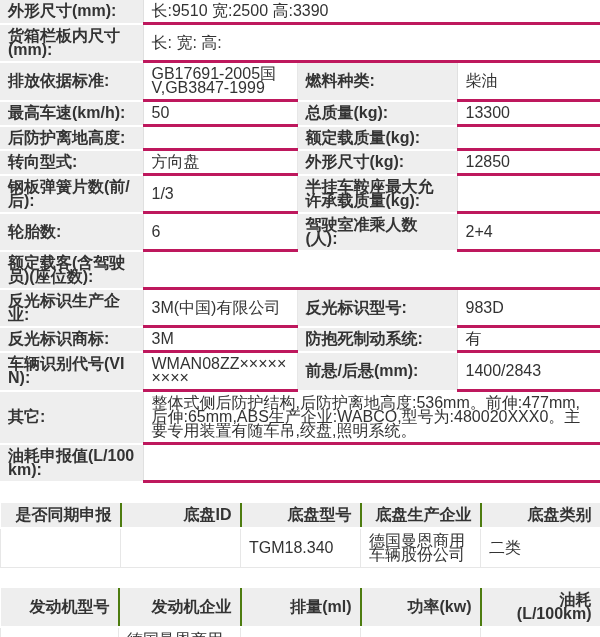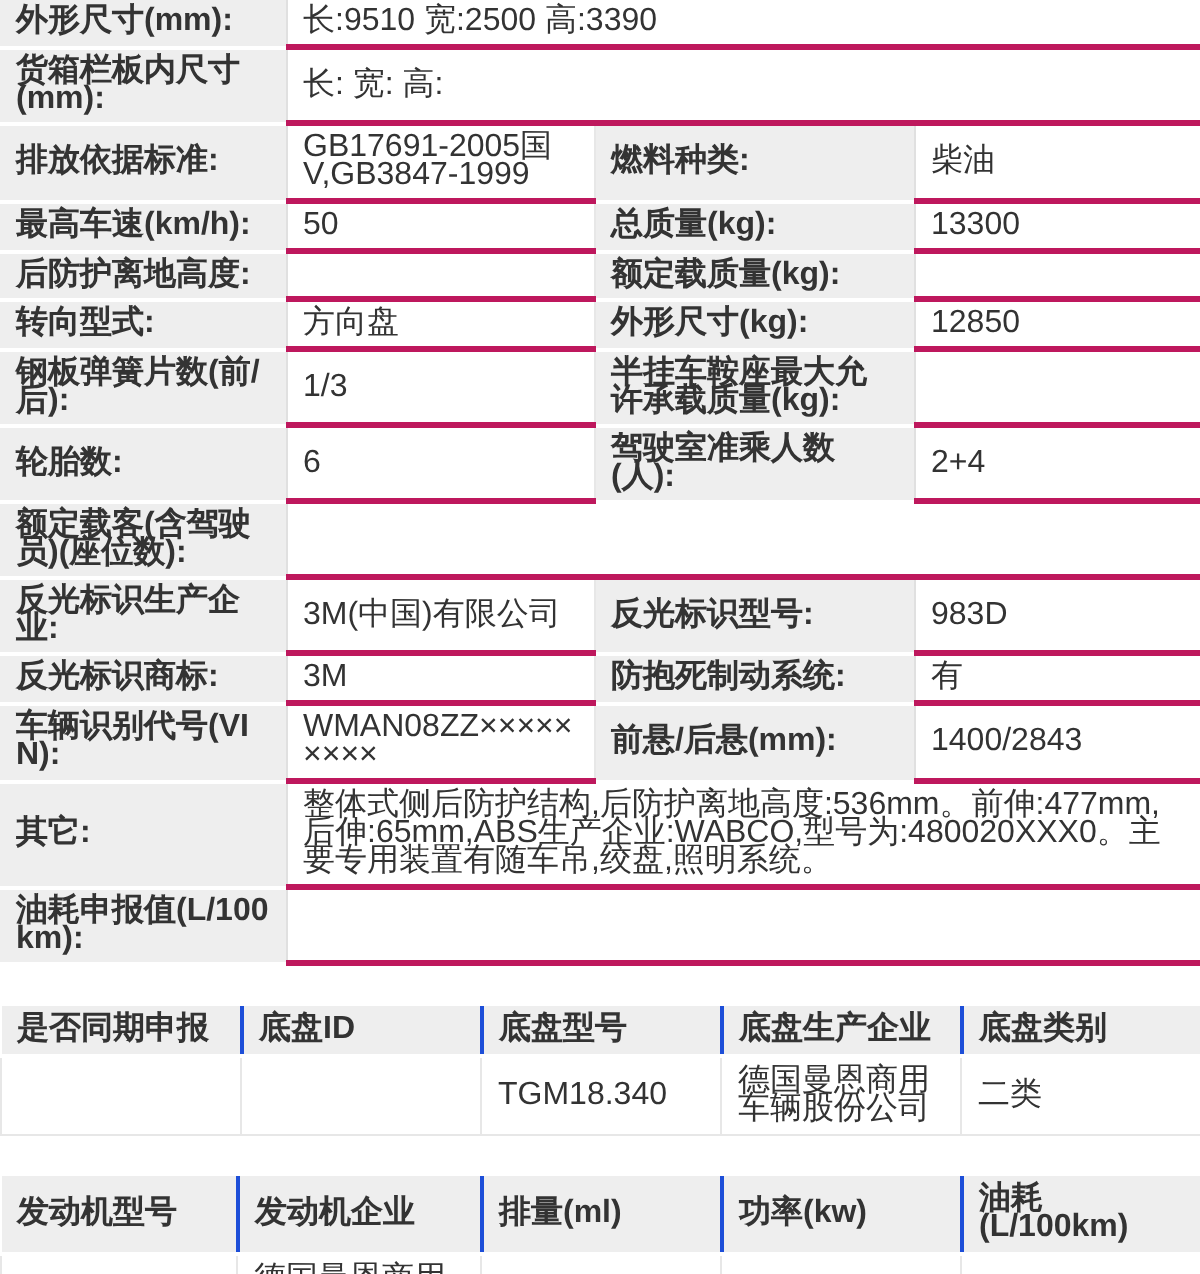--- a/index.html
+++ b/index.html
@@ -33,24 +33,24 @@
     background: #eeeeee;
     font-weight: bold;
     border-bottom: 2px solid #ffffff;
     border-right: 1px solid #e0e0e0;
   }
   .spec td:last-child { border-right: 1px solid #efefef; }
   
   .sub th {
     background: #eeeeee;
     font-weight: bold;
-    text-align: left;
+    text-align: right;
     padding: 5px 8px;
     line-height: 14px;
-    border-right: 2px solid #1d4ed8;
+    border-right: 2px solid #4d7c0f;
     border-bottom: 2px solid #ffffff;
   }
   .sub td {
     padding: 5px 8px;
     line-height: 14px;
     vertical-align: middle;
     border: 1px solid #e7e7e7;
     border-top: none;
     word-break: break-all;
   }

